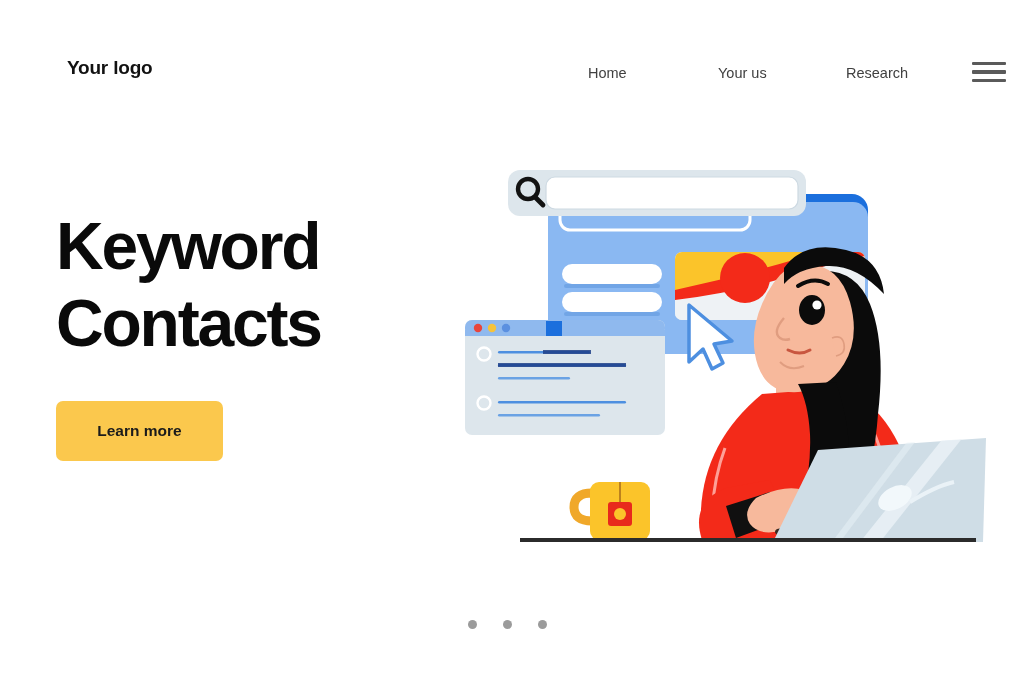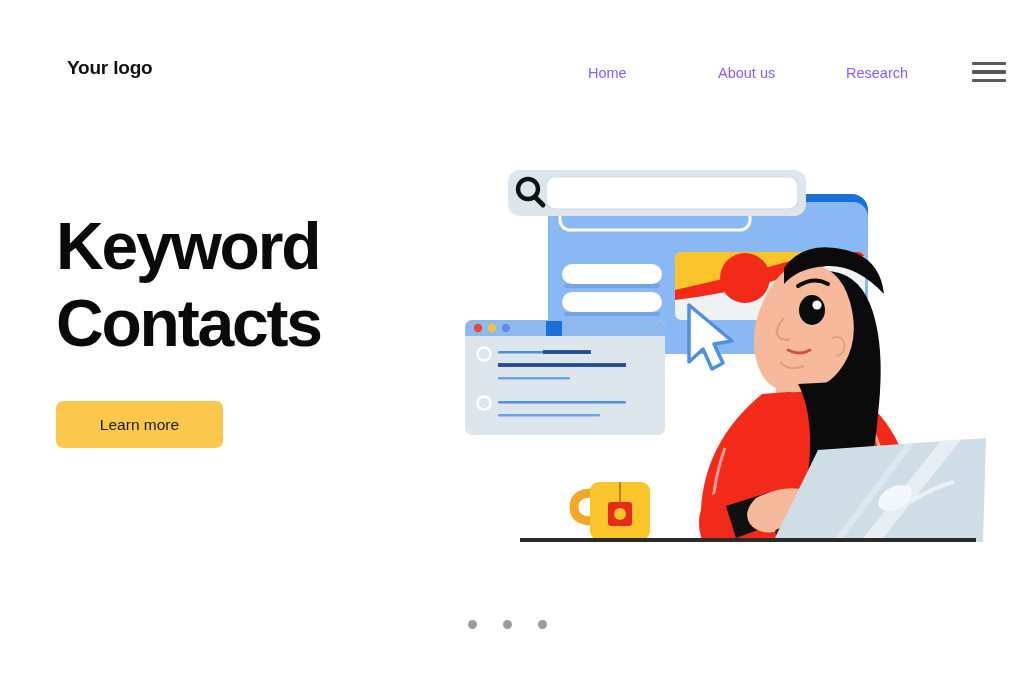--- a/index.html
+++ b/index.html
@@ -46,21 +46,21 @@
   .main-nav {
     position: absolute;
     left: 560px;
     top: 62px;
     display: flex;
     align-items: center;
   }
 
   .nav-link {
     font-size: 14.5px;
-    color: #8b5cf6;
+    color: #404040;
     text-decoration: none;
     line-height: 1;
     white-space: nowrap;
   }
   .nav-link.home     { position: absolute; left: 8px;   top: 4px; }
   .nav-link.about    { position: absolute; left: 138px; top: 4px; }
   .nav-link.contacts { position: absolute; left: 266px; top: 4px; }
 
   .hamburger-btn {
     position: absolute;
@@ -101,25 +101,25 @@
     letter-spacing: -2.2px;
   }
   .hero-title .line { display: block; }
 
   .cta-button {
     display: inline-flex;
     align-items: center;
     justify-content: center;
     margin-top: 40px;
     width: 167px;
-    height: 47px;
+    height: 60px;
     background: #fbc84d;
     color: #1b1b1b;
     font-size: 15.5px;
-    font-weight: 400;
+    font-weight: 700;
     border: none;
     border-radius: 7px;
     cursor: pointer;
     font-family: "Liberation Sans", sans-serif;
   }
 
   
   .carousel-dots {
     position: absolute;
     left: 468px;
@@ -151,21 +151,21 @@
 <body>
 
 <div class="page">
 
   <header class="site-header">
 
     <div class="brand-logo">Your logo</div>
 
     <nav class="main-nav">
       <a class="nav-link home" href="#">Home</a>
-      <a class="nav-link about" href="#">About us</a>
+      <a class="nav-link about" href="#">Your us</a>
       <a class="nav-link contacts" href="#">Research</a>
 
       <button class="hamburger-btn">
         <span></span>
         <span></span>
         <span></span>
       </button>
     </nav>
   </header>
 

